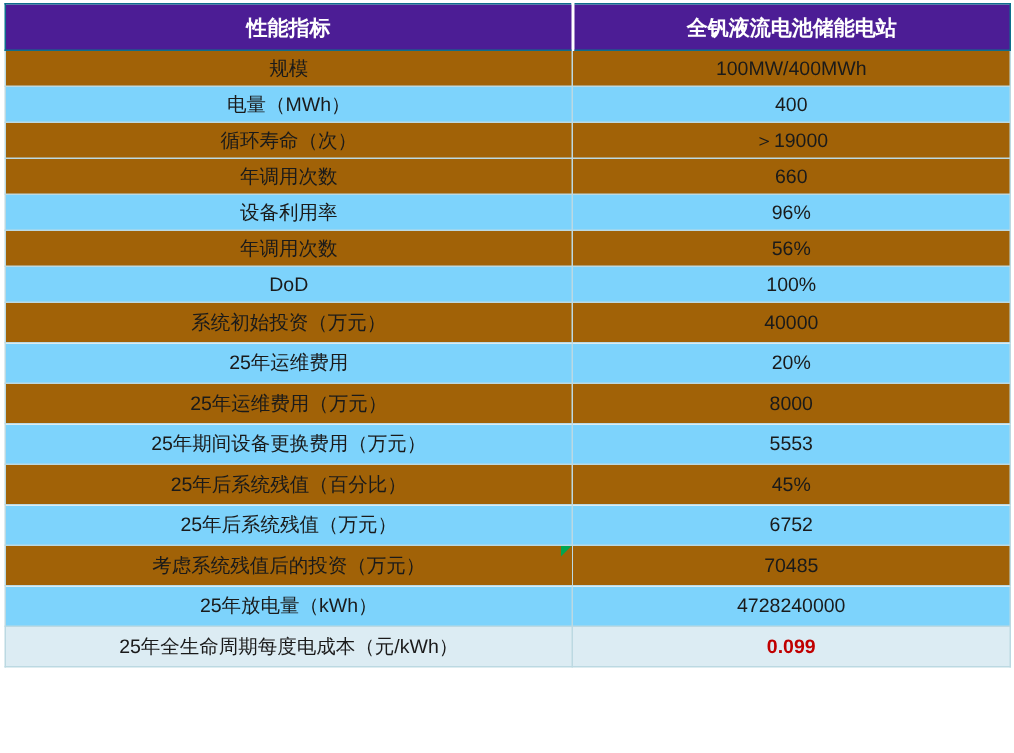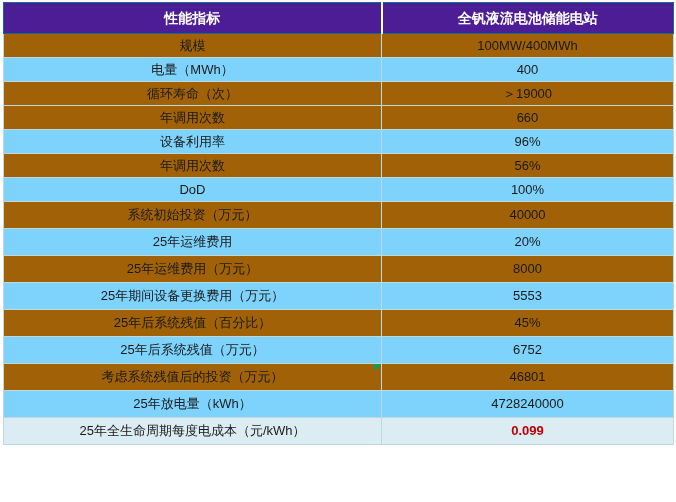--- a/index.html
+++ b/index.html
@@ -149,21 +149,21 @@
       </tr>
       <tr class="band-b tall">
         <td>25年后系统残值（万元）</td>
         <td>6752</td>
       </tr>
       <tr class="band-a tall">
         <td class="rel">
           <span>考虑系统残值后的投资（万元）</span>
           <span class="marker" style="right:0;top:0;"></span>
         </td>
-        <td>46801</td>
+        <td>70485</td>
       </tr>
       <tr class="band-b tall">
         <td>25年放电量（kWh）</td>
         <td>4728240000</td>
       </tr>
       <tr class="total">
         <td class="lbl">25年全生命周期每度电成本（元/kWh）</td>
         <td class="val">0.099</td>
       </tr>
     </tbody>

